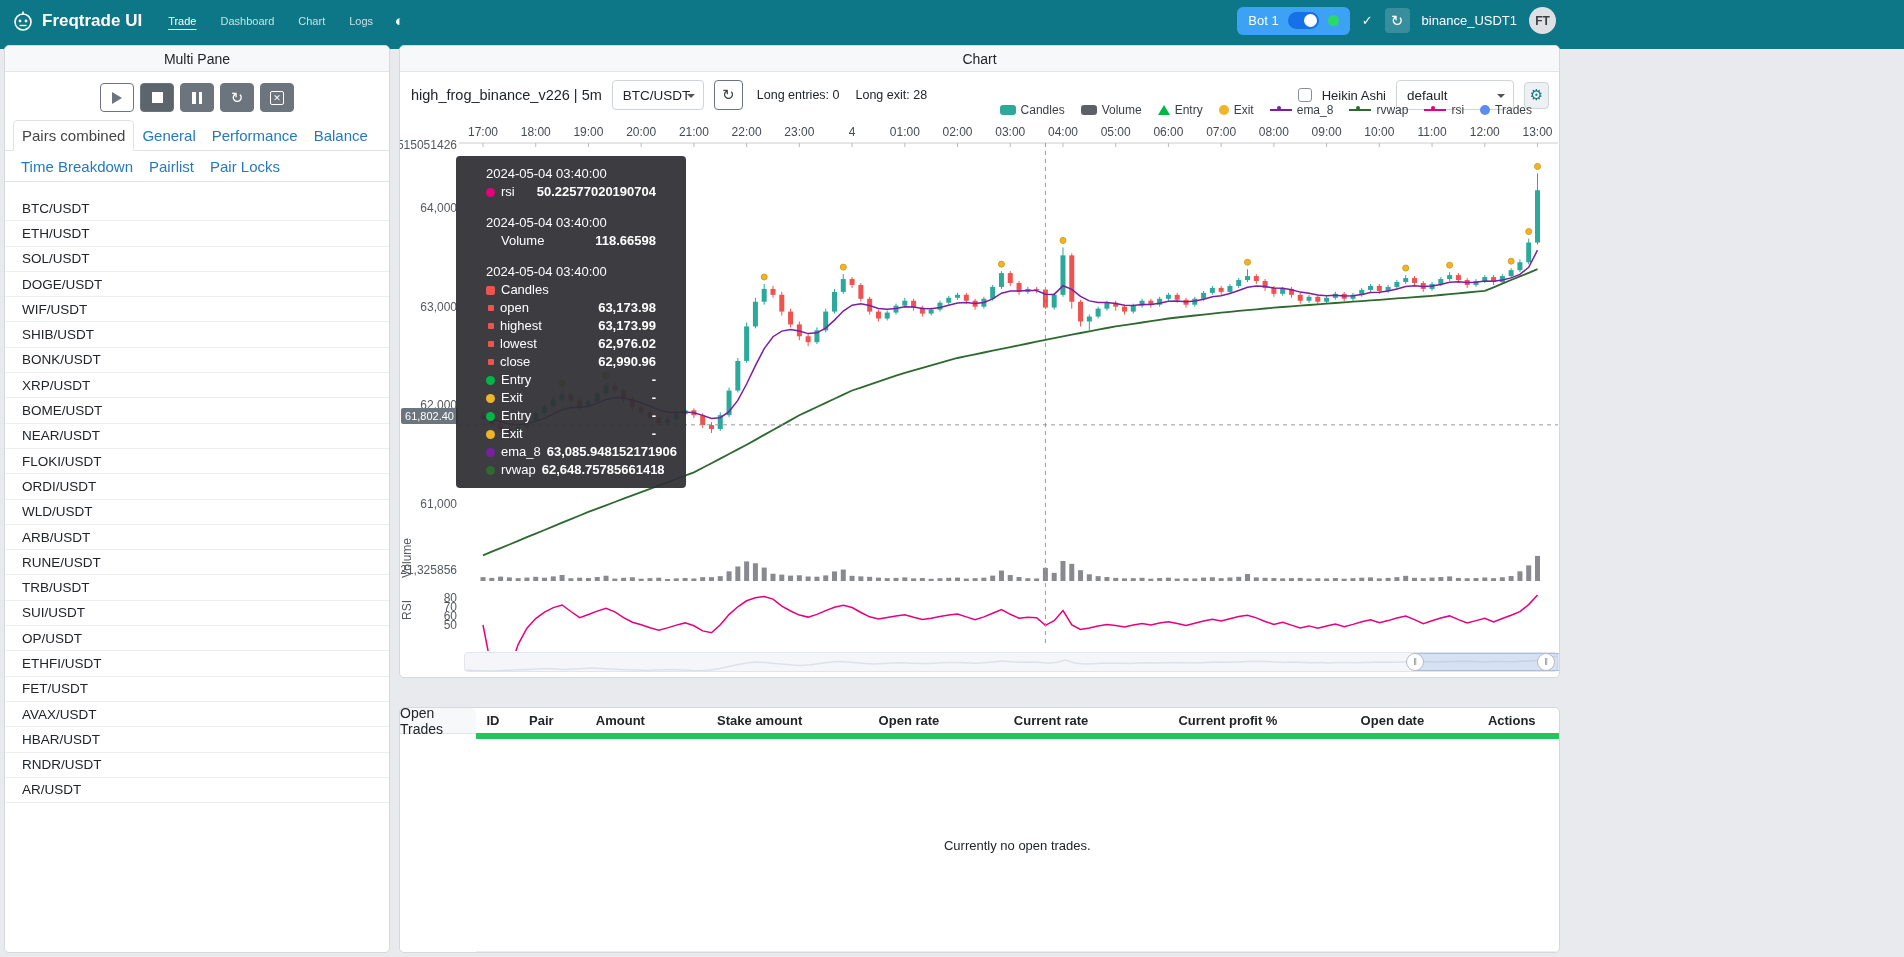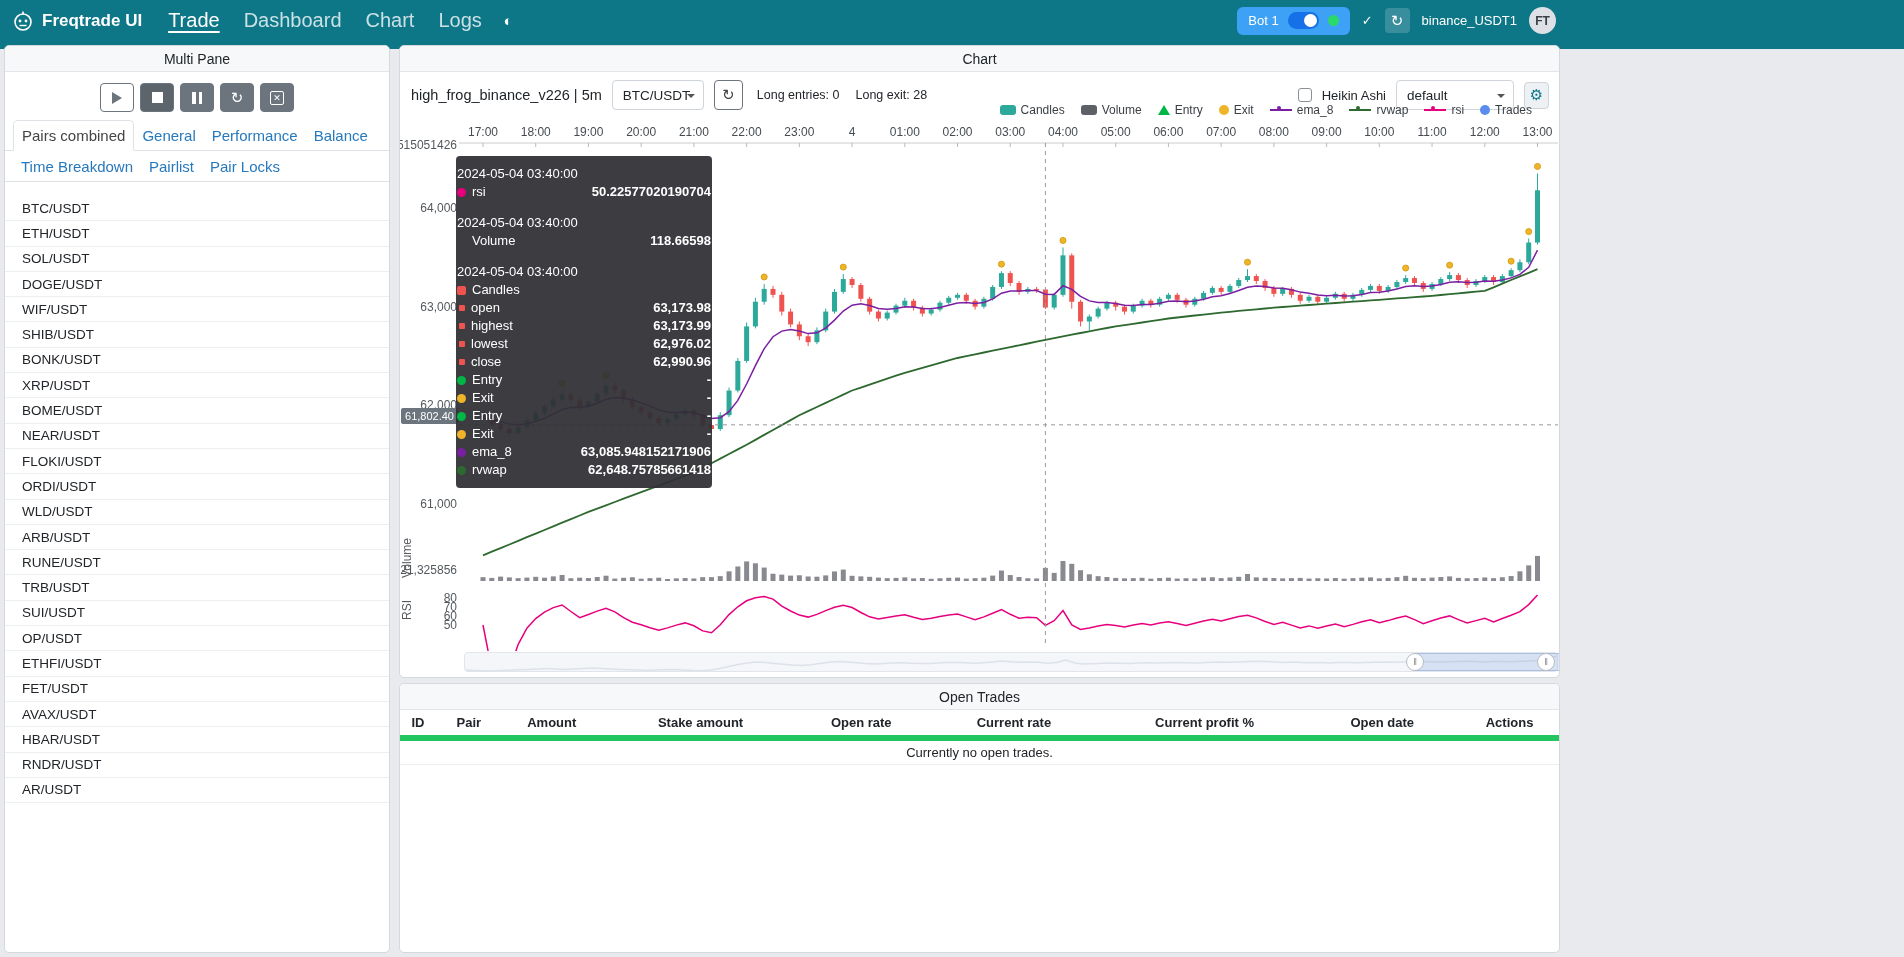--- a/index.html
+++ b/index.html
@@ -4,21 +4,21 @@
 <style>
   * { box-sizing: border-box; }
   html,body { margin:0; padding:0; width:1904px; height:957px; overflow:hidden;
     background:#e9eaee; font-family:"Liberation Sans","DejaVu Sans",sans-serif; color:#212529; }
 
   
   .navbar { position:absolute; top:0; left:0; width:1904px; height:49px; background:#0d7687; }
   .nav-inner { width:1568px; height:41px; display:flex; align-items:center; padding:0 12px; }
   .brand { display:flex; align-items:center; gap:8px; color:#fff; font-size:17px; font-weight:bold; }
   .nav-links { display:flex; align-items:center; margin-left:26px; gap:24px; }
-  .nav-link { color:rgba(255,255,255,.78); font-size:20px; cursor:pointer; }
+  .nav-link { color:rgba(255,255,255,.78); font-size:11px; cursor:pointer; }
   .nav-link.active { color:#fff; text-decoration:underline; text-underline-offset:4px; }
   .theme-btn { color:#fff; font-size:15px; margin-left:22px; cursor:pointer; }
   .nav-right { margin-left:auto; display:flex; align-items:center; gap:12px; }
   .bot-chip { background:#3da2f5; border-radius:6px; height:28px; display:flex; align-items:center;
     gap:9px; padding:0 11px; color:#fff; font-size:13px; cursor:pointer; }
   .switch { width:31px; height:17px; background:#1670e8; border-radius:9px; position:relative; }
   .switch .knob { position:absolute; right:2px; top:2px; width:13px; height:13px; background:#fff; border-radius:50%; }
   .dot { width:11px; height:11px; border-radius:50%; }
   .nav-check { color:#fff; font-size:13px; }
   .nav-btn { width:25px; height:25px; border-radius:4px; background:rgba(255,255,255,.18);
@@ -81,40 +81,40 @@
   .lg-ring { position:absolute; left:7px; top:-3px; width:4px; height:4px; border:2px solid; border-radius:50%; background:#fff; }
 
   #chart-svg { position:absolute; top:72px; left:0; display:block; }
   .ax-label { font-size:12px; fill:#454b51; }
   .y-label { font-size:12px; fill:#54595e; }
   .rot-label { font-size:12px; fill:#54595e; }
 
   .price-pointer { position:absolute; left:1px; top:362px; width:57px; height:16px; background:#6c757d;
     border-radius:2px; color:#fff; font-size:11px; display:flex; align-items:center; justify-content:center; z-index:6; }
 
-  .tooltip { position:absolute; left:56px; top:110px; width:256px; background:rgba(48,48,53,.94);
-    border-radius:4px; padding:9px 1px; color:#fff; font-size:13px; z-index:7; }
+  .tooltip { position:absolute; left:56px; top:110px; width:230px; background:rgba(48,48,53,.94);
+    border-radius:4px; padding:9px 30px; color:#fff; font-size:13px; z-index:7; }
   .tt-time { line-height:18px; }
   .tt-row { display:flex; align-items:center; line-height:18px; gap:6px; }
   .tt-mark { width:9px; height:9px; border-radius:50%; flex:0 0 auto; }
   .tt-mark.square { border-radius:2px; }
   .tt-mark.square-sm { width:6px; height:6px; border-radius:1px; margin-left:2px; }
   .tt-mark.none { visibility:hidden; }
   .tt-val { margin-left:auto; font-weight:bold; }
   .tt-gap { height:13px; }
 
   .datazoom { position:absolute; left:64px; top:606px; width:1094px; height:20px;
     background:#f4f6fa; border:1px solid #e2e6ec; border-radius:4px; cursor:pointer; }
   .dz-sel { position:absolute; left:950px; top:0; width:144px; height:18px; background:rgba(116,152,224,.22);
     border-top:1px solid #aabede; border-bottom:1px solid #aabede; }
   .dz-handle { position:absolute; top:0; width:18px; height:18px; border-radius:50%; background:#fff;
     border:1px solid #b6bcc4; color:#888; font-size:9px; display:flex; align-items:center; justify-content:center; z-index:3; cursor:ew-resize; }
 
   
-  .trades-card { position:relative; flex:1; overflow:hidden; display:flex; flex-direction:column; }
+  .trades-card { position:relative; flex:1; overflow:hidden; display:flex; flex-direction:row;margin-top:24px; }
   table.trades { width:100%; border-collapse:collapse; font-size:13px; }
   table.trades th { font-weight:bold; padding:5px 4px; text-align:center; border-bottom:6px solid #22c55e; }
   table.trades td { padding:4px; text-align:center; border-bottom:1px solid #eceef0; }
 
   svg text { font-family:"Liberation Sans","DejaVu Sans",sans-serif; }
 </style>
 </head>
 <body>
 
 <div class="navbar">

